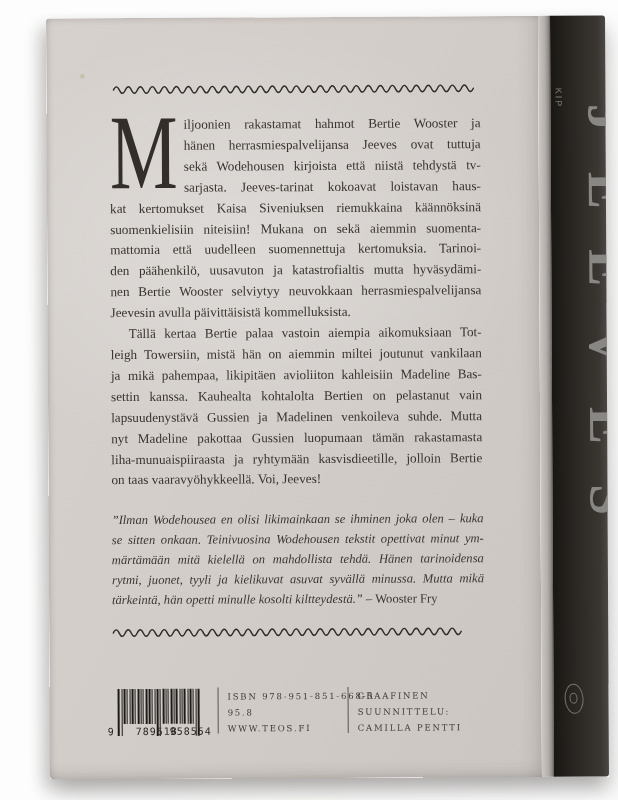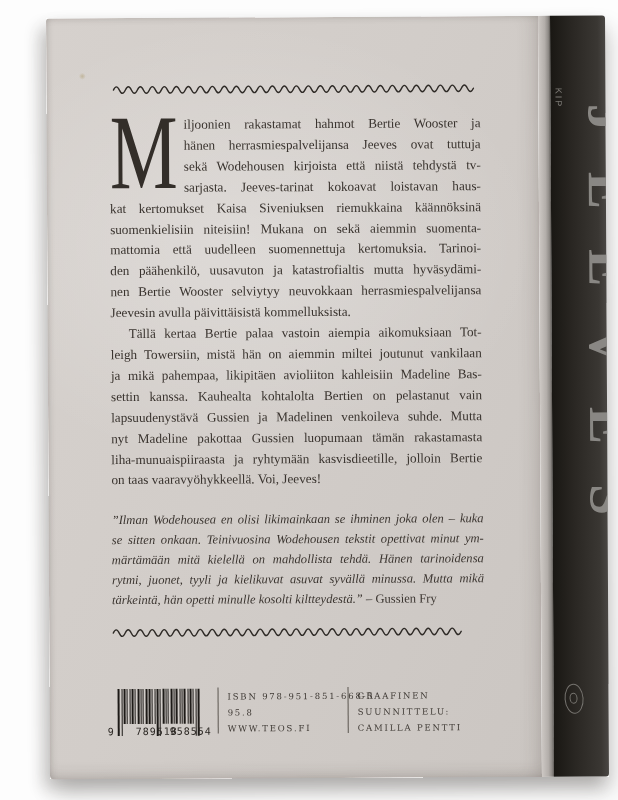--- a/index.html
+++ b/index.html
@@ -95,21 +95,21 @@
           <div class="line">liha-munuaispiiraasta ja ryhtymään kasvisdieetille, jolloin Bertie</div>
           <div class="line last">on taas vaaravyöhykkeellä. Voi, Jeeves!</div>
         </div>
       </div>
 
       <div class="quote">
         <div class="line">”Ilman Wodehousea en olisi likimainkaan se ihminen joka olen – kuka</div>
         <div class="line">se sitten onkaan. Teinivuosina Wodehousen tekstit opettivat minut ym-</div>
         <div class="line">märtämään mitä kielellä on mahdollista tehdä. Hänen tarinoidensa</div>
         <div class="line">rytmi, juonet, tyyli ja kielikuvat asuvat syvällä minussa. Mutta mikä</div>
-        <div class="line last"><span>tärkeintä, hän opetti minulle kosolti kiltteydestä.”</span> <span class="attrib">– Gussien Fry</span></div>
+        <div class="line last"><span>tärkeintä, hän opetti minulle kosolti kiltteydestä.”</span> <span class="attrib">– Wooster Fry</span></div>
       </div>
 
       <div class="wave" style="left:63px;top:609px;">
         <svg width="358" height="12">
             <path d="M1 6 q3 -6.5 6 0 q3 6.5 6 0 q3 -6.5 6 0 q3 6.5 6 0 q3 -6.5 6 0 q3 6.5 6 0 q3 -6.5 6 0 q3 6.5 6 0 q3 -6.5 6 0 q3 6.5 6 0 q3 -6.5 6 0 q3 6.5 6 0 q3 -6.5 6 0 q3 6.5 6 0 q3 -6.5 6 0 q3 6.5 6 0 q3 -6.5 6 0 q3 6.5 6 0 q3 -6.5 6 0 q3 6.5 6 0 q3 -6.5 6 0 q3 6.5 6 0 q3 -6.5 6 0 q3 6.5 6 0 q3 -6.5 6 0 q3 6.5 6 0 q3 -6.5 6 0 q3 6.5 6 0 q3 -6.5 6 0 q3 6.5 6 0 q3 -6.5 6 0 q3 6.5 6 0 q3 -6.5 6 0 q3 6.5 6 0 q3 -6.5 6 0 q3 6.5 6 0 q3 -6.5 6 0 q3 6.5 6 0 q3 -6.5 6 0 q3 6.5 6 0 q3 -6.5 6 0 q3 6.5 6 0 q3 -6.5 6 0 q3 6.5 6 0 q3 -6.5 6 0 q3 6.5 6 0 q3 -6.5 6 0 q3 6.5 6 0 q3 -6.5 6 0 q3 6.5 6 0 q3 -6.5 6 0 q3 6.5 6 0 q3 -6.5 6 0 q3 6.5 6 0 q3 -6.5 6 0 q3 6.5 6 0 q3 -6.5 6 0 q3 6.5 6 0" fill="none" stroke="#2e2a26" stroke-width="1.4" stroke-linecap="round"></path>
           </svg>
       </div>
 
       <div class="footer">
         <div class="barcode">

